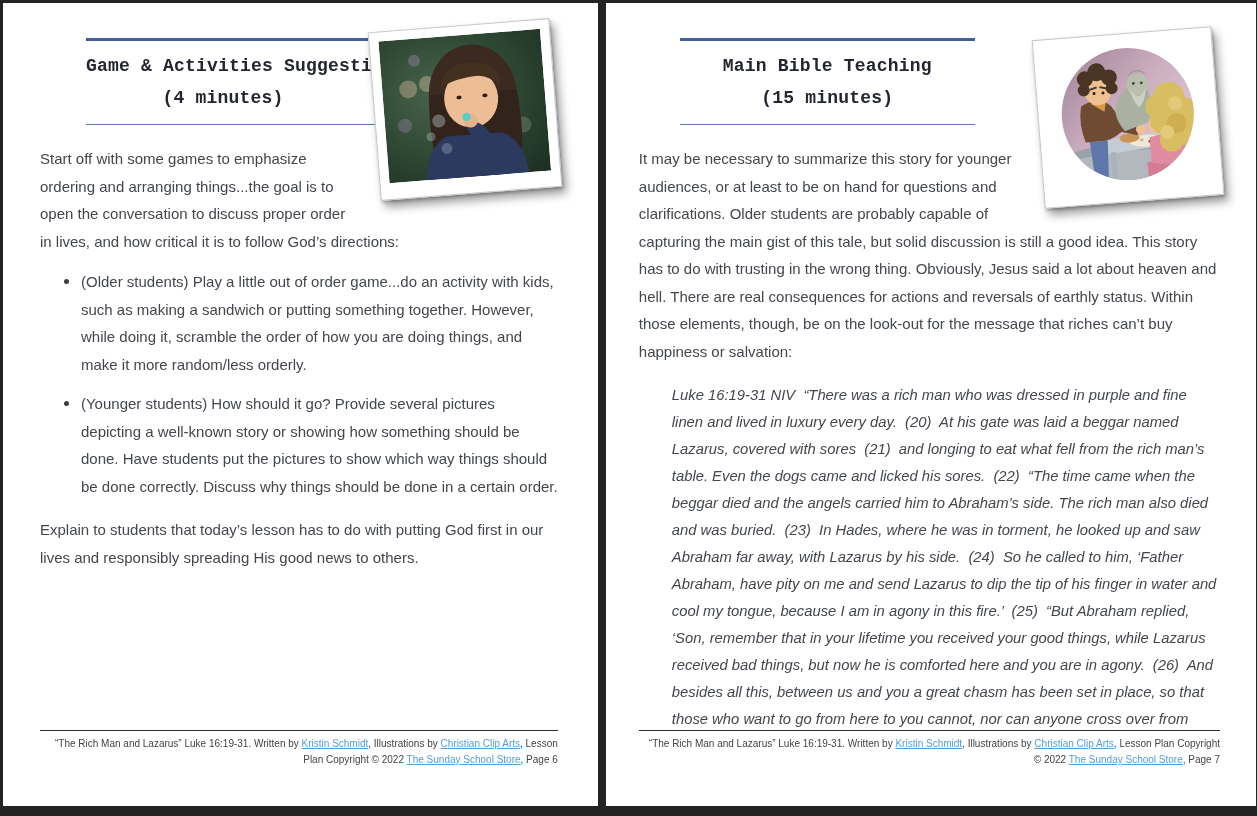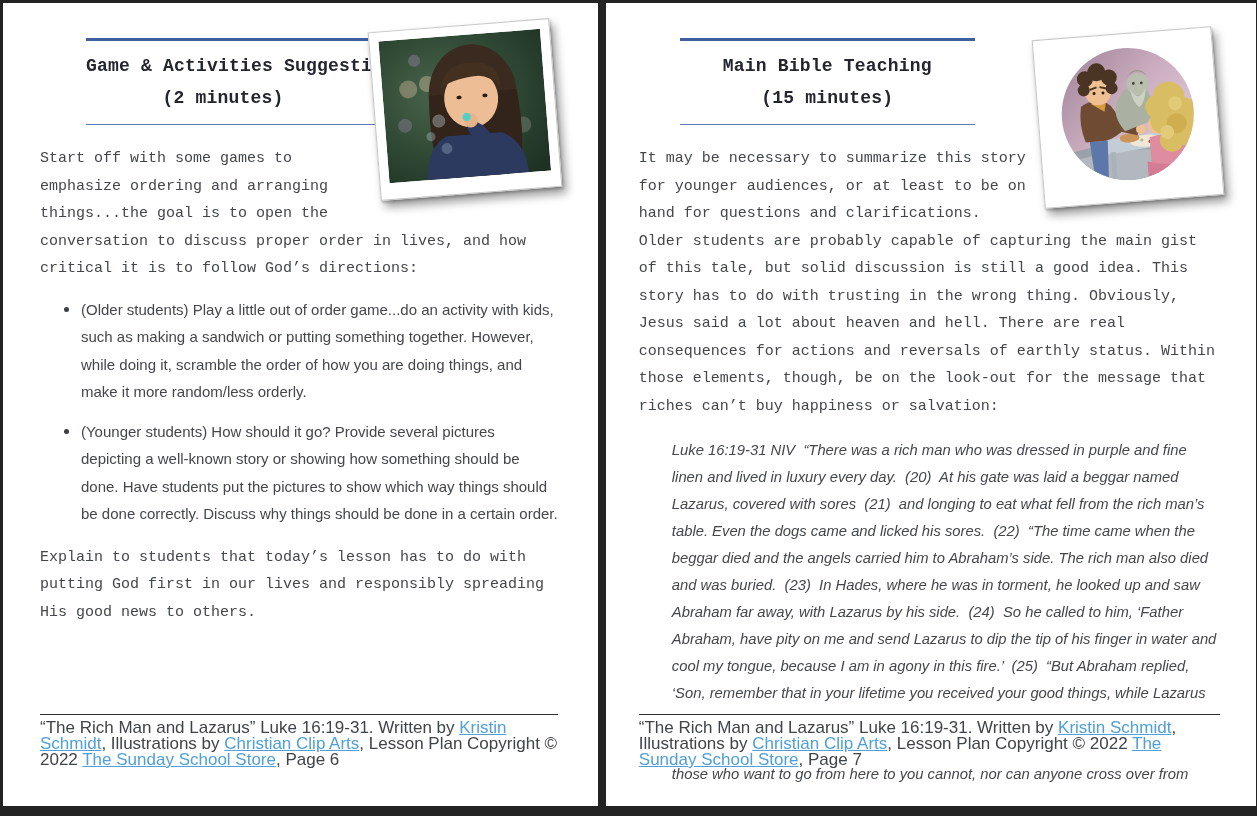--- a/index.html
+++ b/index.html
@@ -36,21 +36,20 @@
     font-size:18px; line-height:30px; font-weight:bold;
     color:var(--heading-color, #23262e); margin:10px 0 0 0; white-space:nowrap;
     letter-spacing:0.2px;
     font-family:Liberation Mono, monospace;
   }
   .heading-block h1 + h1 { margin-top:2px; }
 
   p.body {
     font-size:15px; line-height:27.5px; color:var(--body-color, #43474c);
     margin:16px 0 13px 0;
-    font-family:Liberation Mono, monospace;
   }
   ul.bullets { margin:2px 0 14px 0; padding:0 0 0 24px; list-style:none; }
   ul.bullets li {
     position:relative; padding-left:17px; font-size:15px; line-height:27.5px;
     color:var(--body-color, #43474c); margin-bottom:12px;
   }
   ul.bullets li::before {
     content:""; position:absolute; left:0; top:11px; width:5px; height:5px;
     border-radius:50%; background:#3a3e44;
   }
@@ -59,21 +58,21 @@
     font-size:14.8px; line-height:27px; color:var(--body-color, #43474c);
   }
 
   .page-footer {
     position:absolute; bottom:38px; z-index:2; background:var(--paper-bg, #ffffff);
   }
   .page-left  .page-footer { left:37px; right:40px; }
   .page-right .page-footer { left:33px; right:36px; }
   .footer-rule { border-top:1.2px solid var(--footer-rule, #2e2e2e); margin-bottom:5px; }
   .footer-text {
-    font-size:17px; line-height:16px; text-align:left;
+    font-size:10px; line-height:16px; text-align:right;
     color:#3f4448; margin:0;
   }
   .footer-text a { color:var(--link-color, #4f9fd8); text-decoration:underline; cursor:pointer; }
 </style>
 </head>
 <body>
 
 <div class="spread">
 
   <section class="page page-left">
@@ -106,21 +105,21 @@
         <circle cx="82" cy="82" r="4.2" fill="#54cfc6"></circle>
         <circle cx="54" cy="84" r="6" fill="#cfe4ea" opacity="0.35" stroke="#e8f4f6" stroke-width="1"></circle>
         <circle cx="45" cy="99" r="4" fill="#cfe4ea" opacity="0.3" stroke="#e8f4f6" stroke-width="0.8"></circle>
         <circle cx="60" cy="112" r="5" fill="#cfe4ea" opacity="0.25" stroke="#e8f4f6" stroke-width="0.8"></circle>
       </svg>
     </div>
 
     <header class="heading-block heading-left">
       <div class="rule-top"></div>
       <h1>Game &amp; Activities Suggestions</h1>
-      <h1>(2 minutes)</h1>
+      <h1>(4 minutes)</h1>
       <div class="rule-bottom"></div>
     </header>
 
     <p class="body">Start off with some games to emphasize ordering and arranging things...the goal is to open the conversation to discuss proper order in lives, and how critical it is to follow God’s directions:</p>
 
     <ul class="bullets">
       <li><span>(Older students) Play a little out of order game...do an activity with kids, such as making a sandwich or putting something together. However, while doing it, scramble the order of how you are doing things, and make it more random/less orderly.</span></li>
       <li><span>(Younger students) How should it go? Provide several pictures depicting a well-known story or showing how something should be done. Have students put the pictures to show which way things should be done correctly. Discuss why things should be done in a certain order.</span></li>
     </ul>
 

